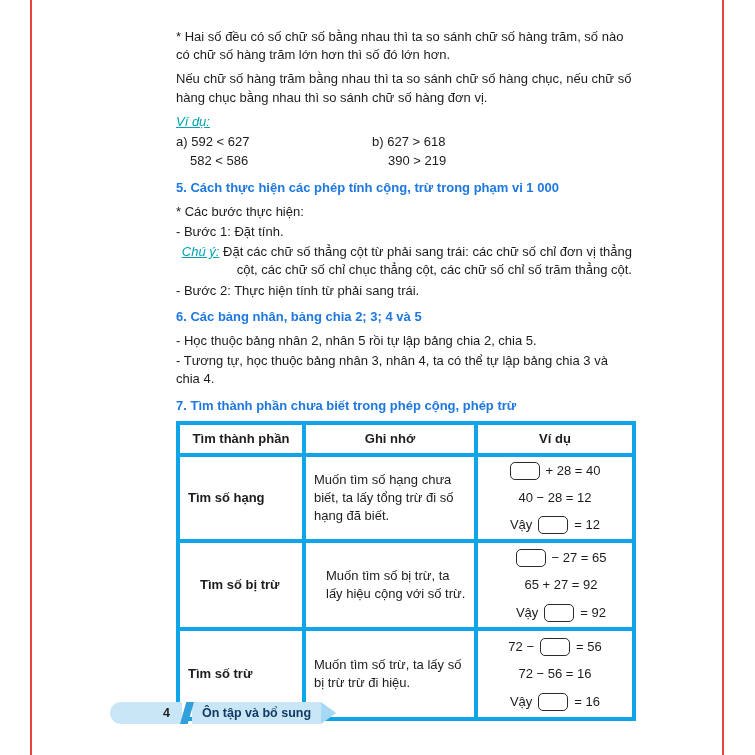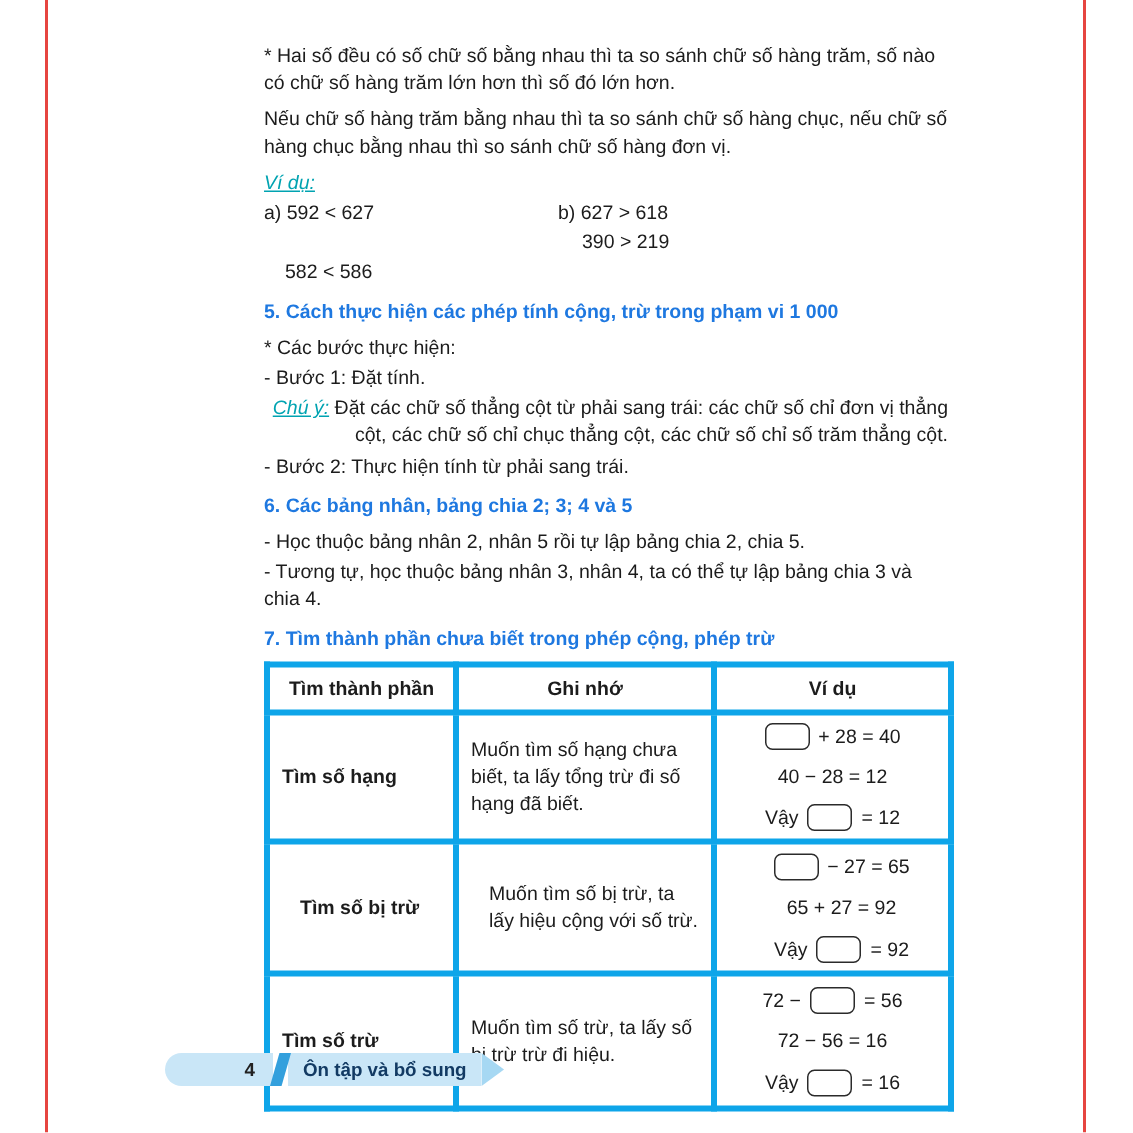--- a/index.html
+++ b/index.html
@@ -19,21 +19,21 @@
   .content {
     position:absolute; left:176px; top:28px; width:456px;
     line-height:1.4;
   }
   .para { margin-bottom:6px; }
   .teal-label { color:#00a3b1; font-style:italic;text-decoration:underline; }
   .heading { color:#1e78e0; font-weight:bold; margin:8px 0 6px 0; }
 
   .example-grid { margin:2px 0 6px 0; }
   .ex-row { display:grid; grid-template-columns:196px 1fr; line-height:1.45; }
-  .ex-row.indent > span:first-child { padding-left:14px;margin-top:20px; }
+  .ex-row.indent > span:first-child { padding-left:14px; }
   .ex-row.indent > span:last-child { padding-left:16px; }
 
   .step-line { margin-bottom:2px; }
   .note-para { margin:2px 0 2px 0;text-align:right; }
 
   .info-table {
     border-collapse:collapse; width:456px; margin-top:6px;
     table-layout:fixed;
   }
   .info-table col.c1 { width:126px; }

